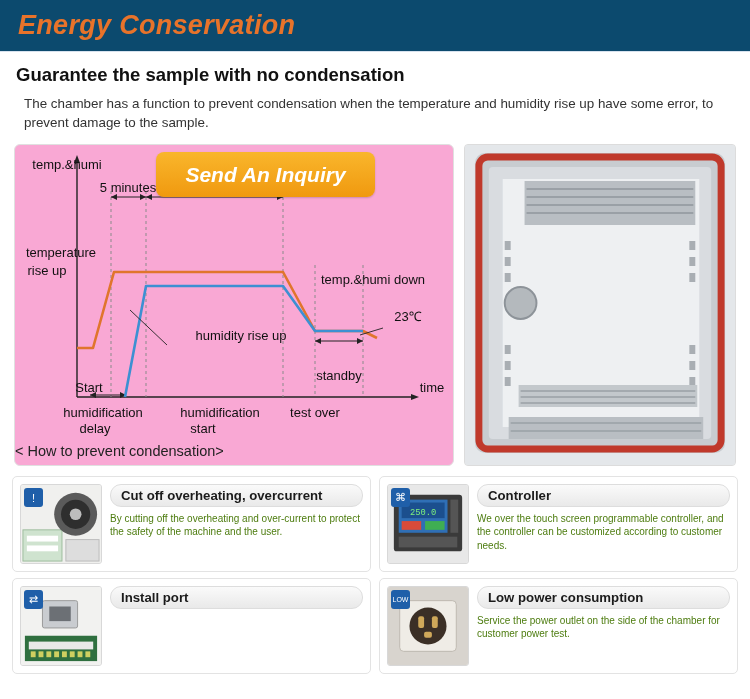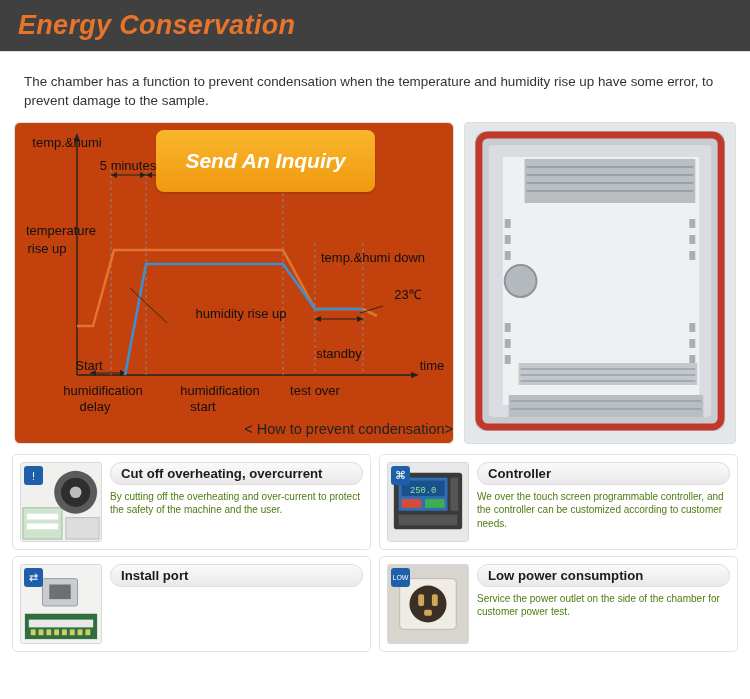--- a/index.html
+++ b/index.html
@@ -8,21 +8,21 @@
     width:750px; height:699px;
     font-family:"Liberation Sans", sans-serif;
     background:#ffffff;
     color:#222;
     overflow:hidden;
   }
 
   
   .banner {
     height:52px;
-    background:#404040;
+    background:#0c4a6e;
     border-bottom:1px solid #d7e2ee;
     display:flex; align-items:center;
     padding-left:18px;
     text-align:center;
   }
   .banner-title {
     font-size:27px;
     font-style:italic;
     font-weight:bold;
     color:#e8732a;
@@ -49,58 +49,58 @@
   
   .mid {
     margin:12px 14px 0 14px;
     display:flex;
     gap:10px;
     height:322px;
   }
   .chart-card {
     position:relative;
     width:440px;
-    background:#c2410c;
+    background:#f9a8d4;
     border:1px solid #e0e0e0;
     border-radius:6px;
     overflow:hidden;
   }
   .photo-card {
     flex:1;
     border:1px solid #dcdcdc;
     border-radius:4px;
     background:#e9ecef;
     position:relative;
     overflow:hidden;
   }
 
   
   .inquiry-btn {
     position:absolute;
     left:141px; top:7px;
-    width:219px; height:62px;
+    width:219px; height:45px;
     background:#f5a623;
     background:linear-gradient(#f9b62c,#f0990f);
     border-radius:8px;
     color:#ffffff;
     font-size:21px;
     font-weight:bold;
     font-style:italic;
     display:flex; align-items:center; justify-content:center;
     box-shadow:0 1px 2px rgba(0,0,0,.18);
     cursor:pointer;
     z-index:5;
   }
 
   .chart-svg { position:absolute; left:0; top:0; }
 
   .chart-caption {
     position:absolute;
     bottom:6px; left:0; right:0;
-    text-align:right;
+    text-align:left;
     font-size:14.5px;
     color:#222;
   }
 
   
   .features {
     margin:10px 12px 0 12px;
     display:grid;
     grid-template-columns:1fr 1fr;
     gap:6px 8px;
@@ -158,20 +158,21 @@
   }
 </style>
 </head>
 <body>
 
 <div class="banner">
   <div class="banner-title">Energy Conservation</div>
 </div>
 
 <div class="sect">
+  <h2>Guarantee the sample with no condensation</h2>
   <p class="desc">The chamber has a function to prevent condensation when the temperature and humidity rise up have some error, to prevent damage to the sample.</p>
 </div>
 
 <div class="mid">
 
   <div class="chart-card">
 
     <svg class="chart-svg" width="440" height="320" viewBox="0 0 440 320">
 
       <line x1="62" y1="14" x2="62" y2="252" stroke="#222" stroke-width="1.4"></line>

